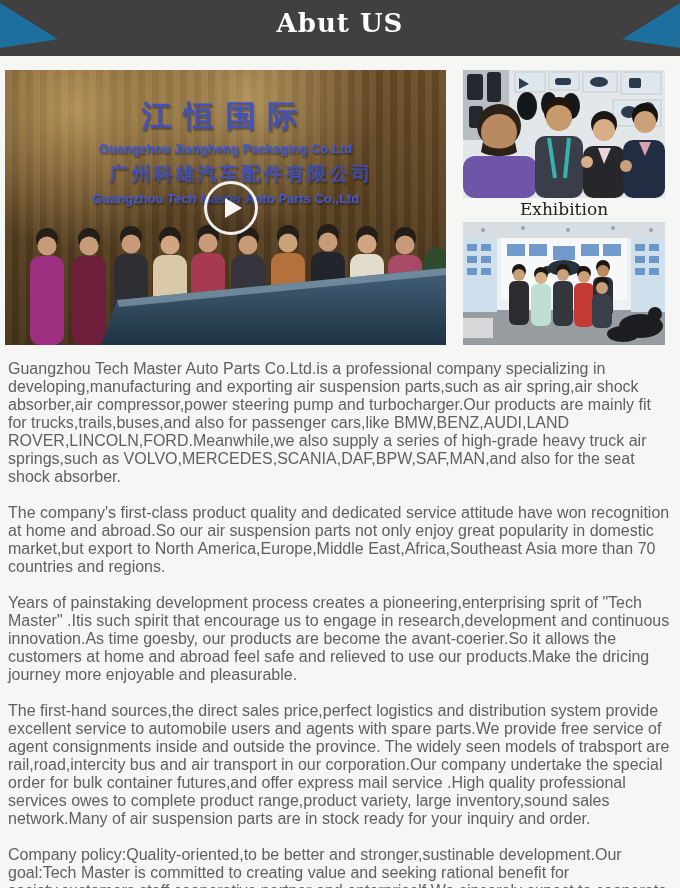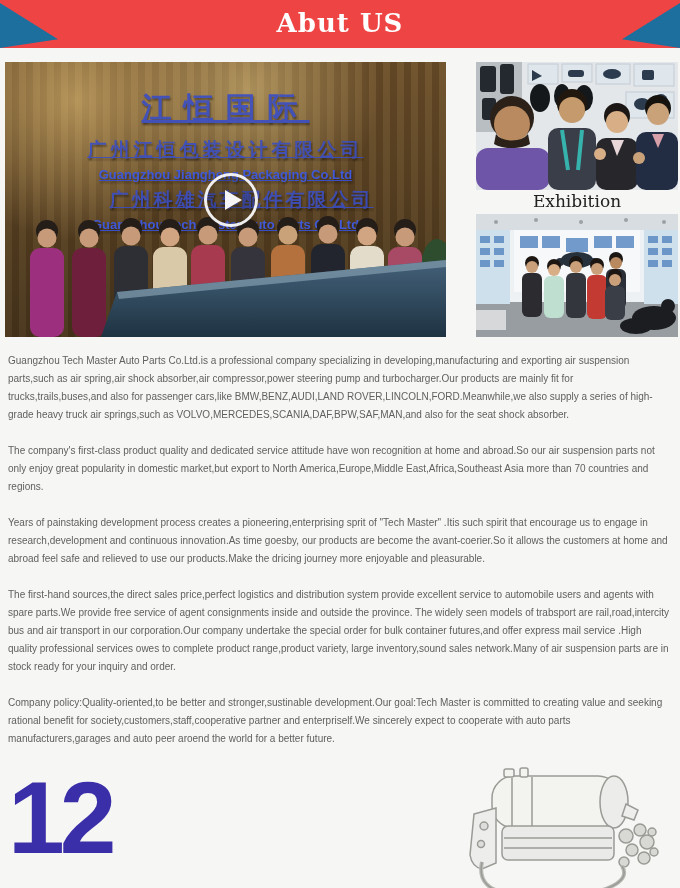--- a/index.html
+++ b/index.html
@@ -6,21 +6,21 @@
   html,body { width: 680px; }
   body {
     height: 888px;
     background: #f6f6f4;
     font-family: "Liberation Sans", sans-serif;
     overflow: hidden;
     position: relative;
   }
 
   
-  .ribbon { position: relative; height: 48px; background: #ef4444; }
+  .ribbon { position: relative; height: 56px; background: #404040; }
   .ribbon-title {
     font-family: "DejaVu Serif", serif;
     font-weight: bold; font-size: 26px; color: #ffffff;
     text-align: center; line-height: 46px; letter-spacing: 1px;
   }
   .fold { position: absolute; top: 0; width: 58px; height: 48px; background: #1d6f9e; }
   .fold-left  { left: 0;  clip-path: polygon(0 6%, 100% 82%, 0 100%); }
   .fold-right { right: 0; clip-path: polygon(100% 6%, 0 82%, 100% 100%); }
 
   
@@ -30,53 +30,53 @@
     position: absolute; left: 5px; top: 0; width: 441px; height: 275px;
     overflow: hidden; cursor: pointer;
     background:
       radial-gradient(circle at 16% 14%, rgba(244,206,128,.55), rgba(244,206,128,0) 32%),
       radial-gradient(circle at 55% 10%, rgba(246,216,142,.5), rgba(246,216,142,0) 38%),
       linear-gradient(rgba(40,24,8,.12), rgba(10,8,4,.42)),
       repeating-linear-gradient(90deg, #7d5f36 0 7px, #6a4d29 7px 14px);
   }
   .wall-text {
     position: absolute; top: 26px; left: 0; right: 0; text-align: center;
-    color: #3a4ec5; text-shadow: 1px 2px 2px rgba(0,0,0,.45); z-index: 2; text-decoration: underline;
+    color: #3a4ec5; text-shadow: 1px 2px 2px rgba(0,0,0,.45); z-index: 2;
   }
   .wt-cn1 { font-size: 30px; font-weight: bold; letter-spacing: 12px; opacity: .9; }
   .wt-cn2 { font-size: 19px; font-weight: bold; letter-spacing: 4px; margin-top: 8px; opacity: .88; }
   .wt-en1 { font-size: 13px; font-weight: bold; color: #3f58d8; margin-top: 4px; }
   .wt-cn3 { font-size: 19px; font-weight: bold; letter-spacing: 3px; margin-top: 5px; opacity: .88; padding-left: 32px; }
   .wt-en2 { font-size: 13px; font-weight: bold; color: #3f58d8; margin-top: 4px; }
   .people-svg { position: absolute; inset: 0; z-index: 3; }
   .play {
     position: absolute; left: 199px; top: 111px; width: 54px; height: 54px;
     border: 3px solid rgba(255,255,255,.92); border-radius: 50%;
     background: rgba(20,20,20,.18); z-index: 4;
     display: flex; align-items: center; justify-content: center;
   }
   .play::after {
     content: ""; display: block; margin-left: 5px;
     border-left: 17px solid rgba(255,255,255,.95);
     border-top: 10px solid transparent; border-bottom: 10px solid transparent;
   }
 
-  .gallery { position: absolute; left: 476px; top: 0; width: 202px; }
+  .gallery { position: absolute; left: 463px; top: 0; width: 202px; }
   .g-photo1 { width: 202px; height: 128px; overflow: hidden; }
   .g-caption {
     height: 24px; line-height: 23px; text-align: center;
     font-family: "DejaVu Serif", serif; font-size: 17px; color: #222222;
   }
   .g-photo2 { width: 202px; height: 123px; overflow: hidden; }
   .g-photo1 svg, .g-photo2 svg { display: block; width: 100%; height: 100%; }
 
   
   .about-text { padding: 15px 8px 0 8px; }
   .about-text p {
-    font-size: 10px; line-height: 18px; color: #606060;
+    font-size: 16px; line-height: 18px; color: #606060;
     margin-bottom: 18px; text-align: left;
   }
 
   
   .footer-banner { position: relative; height: 150px; padding: 12px 0 0 8px; }
   .years-row { display: flex; align-items: flex-start; }
   .years-num {
     font-size: 102px; font-weight: bold; color: #3a2fa8;
     line-height: 80px; letter-spacing: -5px;
   }
@@ -98,21 +98,20 @@
     <div class="fold fold-left"></div>
     <div class="fold fold-right"></div>
     <h1 class="ribbon-title">Abut US</h1>
   </header>
 
   <section class="media-row">
 
     <div class="video-thumb">
       <div class="wall-text">
         <div class="wt-cn1">江恒国际</div>
-        <div class="wt-cn2">广州江恒包装设计有限公司</div>
         <div class="wt-en1">Guangzhou Jiangheng Packaging Co.Ltd</div>
         <div class="wt-cn3">广州科雄汽车配件有限公司</div>
         <div class="wt-en2">Guangzhou Tech Master Auto Parts Co.,Ltd</div>
       </div>
 
       <svg class="people-svg" viewBox="0 0 441 275" preserveAspectRatio="none">
         <defs>
           <linearGradient id="deskG" x1="0" y1="0" x2="0" y2="1">
             <stop offset="0" stop-color="#44617a"></stop>
               <stop offset="1" stop-color="#1e3342"></stop>

